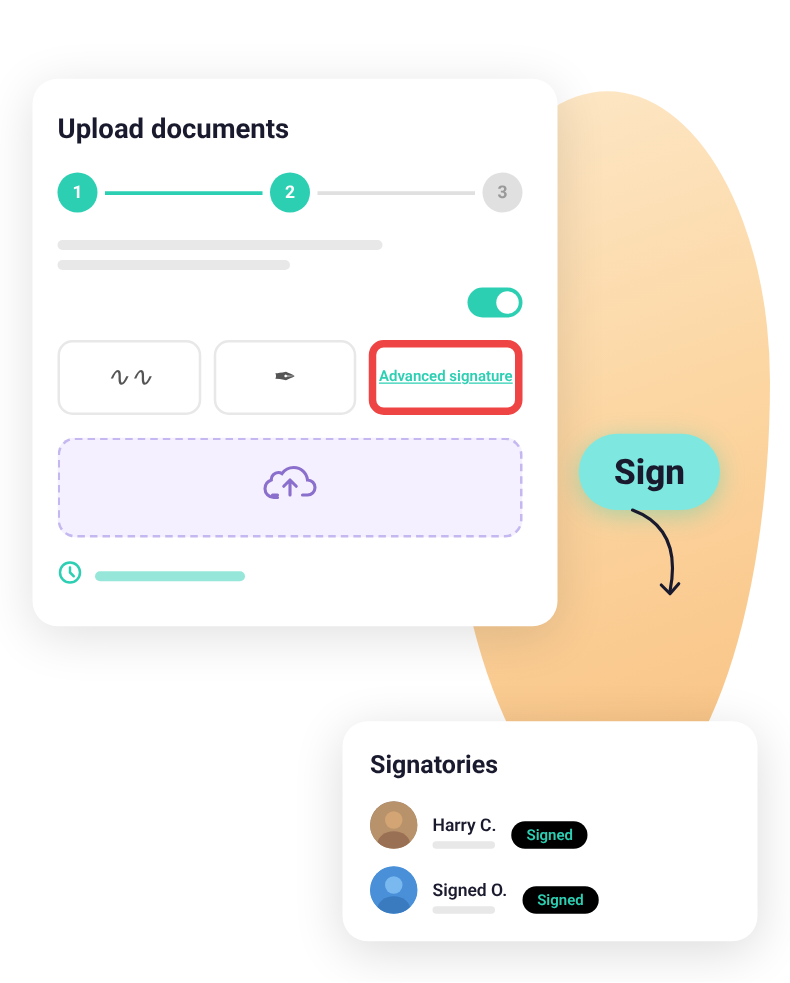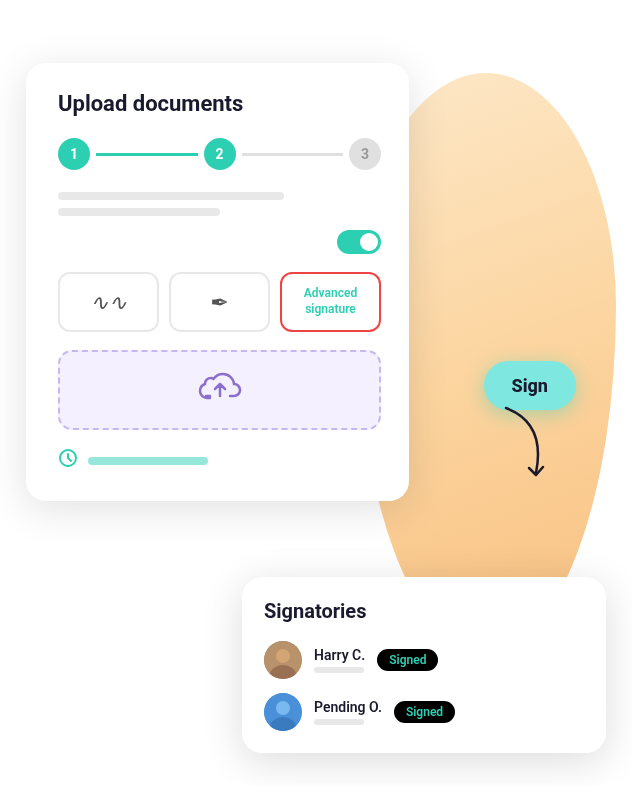--- a/index.html
+++ b/index.html
@@ -31,25 +31,25 @@
       background: linear-gradient(160deg, #fde8c8 0%, #fcd5a0 50%, #f8c080 100%);
       border-radius: 50% 50% 50% 50% / 40% 40% 60% 60%;
       z-index: 0;
     }
 
     
     .upload-card {
       position: absolute;
       left: 0px;
       top: 30px;
-      width: 383px;
+      width: 420px;
       background: #fff;
       border-radius: 20px;
       box-shadow: 0 8px 40px rgba(0,0,0,0.12);
-      padding: 28px 28px 28px 32px;
+      padding: 28px 28px 28px 20px;
       z-index: 2;
     }
 
     .card-title {
       font-size: 22px;
       font-weight: 700;
       color: #1a1a2e;
       margin-bottom: 22px;
     }
 
@@ -148,22 +148,23 @@
       height: 60px;
       border: 2px solid #e8e8e8;
       border-radius: 12px;
       display: flex;
       align-items: center;
       justify-content: center;
       background: #fff;
     }
 
     .sig-option.selected {
-      border: 2px solid #ef4444;
+      border: 6px solid #ef4444;
       color: #2dcfb3;
+      text-decoration: underline;
     }
 
     .sig-option-text {
       font-size: 12px;
       font-weight: 600;
       color: #2dcfb3;
       text-align: center;
       line-height: 1.3;
     }
 
@@ -203,38 +204,38 @@
       background: #2dcfb3;
       width: 120px;
       opacity: 0.5;
     }
 
     
     .sig-card {
       position: absolute;
       right: 0px;
       bottom: 0px;
-      width: 364px;
+      width: 332px;
       background: #fff;
       border-radius: 20px;
       box-shadow: 0 8px 40px rgba(0,0,0,0.14);
       padding: 22px 22px 22px 22px;
       z-index: 3;
     }
 
     .sig-card-title {
       font-size: 20px;
       font-weight: 700;
       color: #1a1a2e;
       margin-bottom: 18px;
     }
 
     .signatory-row {
       display: flex;
-      align-items: center;
+      align-items: flex-end;
       gap: 12px;
       margin-bottom: 14px;
     }
 
     .signatory-row:last-child {
       margin-bottom: 0;
     }
 
     .avatar {
       width: 38px;
@@ -281,24 +282,24 @@
 
     .status-badge.pending {
       background: #f0eeff;
       color: #8b6fcc;
     }
 
     
     .sign-button {
       position: absolute;
       right: 30px;
-      top: 328px;
+      top: 314px;
       background: #7ee8e0;
       color: #1a1a2e;
-      font-size: 18px;
+      font-size: 28px;
       font-weight: 800;
       padding: 14px 28px;
       border-radius: 50px;
       z-index: 5;
       box-shadow: 0 4px 20px rgba(45,207,179,0.4);
     }
 
     
     .arrow-svg {
       position: absolute;
@@ -414,21 +415,21 @@
 
     <div class="signatory-row">
       <div class="avatar william">
         <svg width="38" height="38" viewBox="0 0 38 38">
             <circle cx="19" cy="19" r="19" fill="#4a90d9"></circle>
             <ellipse cx="19" cy="15" rx="7" ry="7" fill="#7ab8f0"></ellipse>
             <ellipse cx="19" cy="34" rx="13" ry="10" fill="#3a7abf"></ellipse>
           </svg>
       </div>
       <div>
-        <div class="signatory-name">Pending O.</div>
+        <div class="signatory-name">Signed O.</div>
         <div class="name-bar"></div>
       </div>
       <div class="status-badge signed">Signed</div>
     </div>
 
 
   </div>
 
 </div>
 

